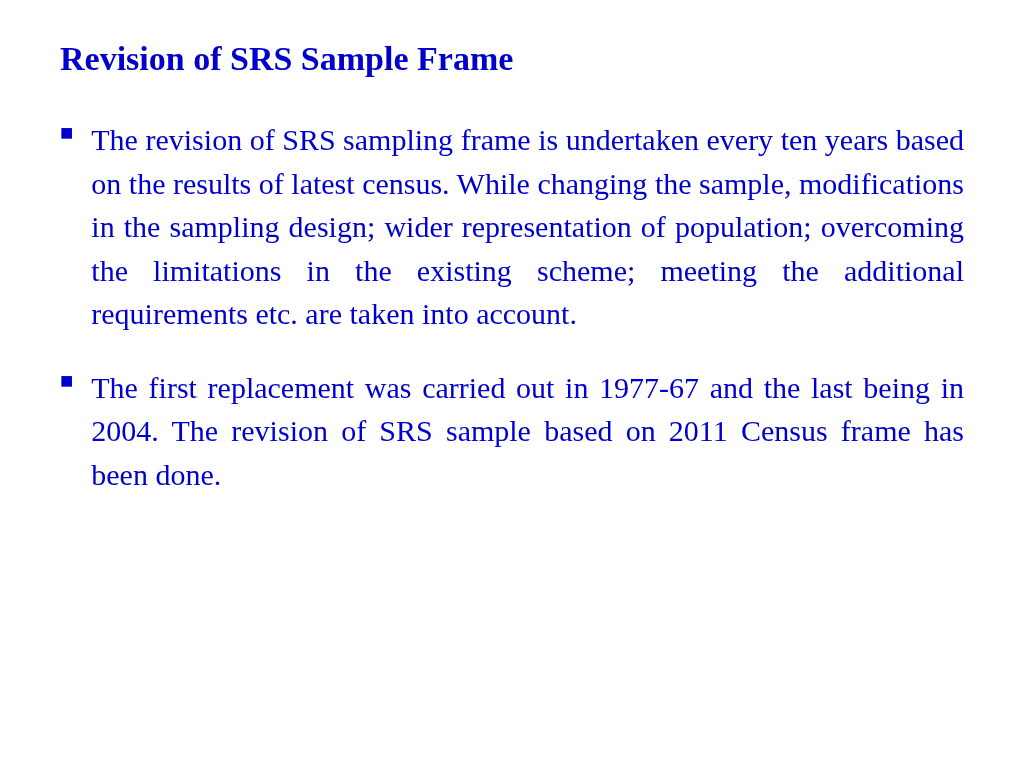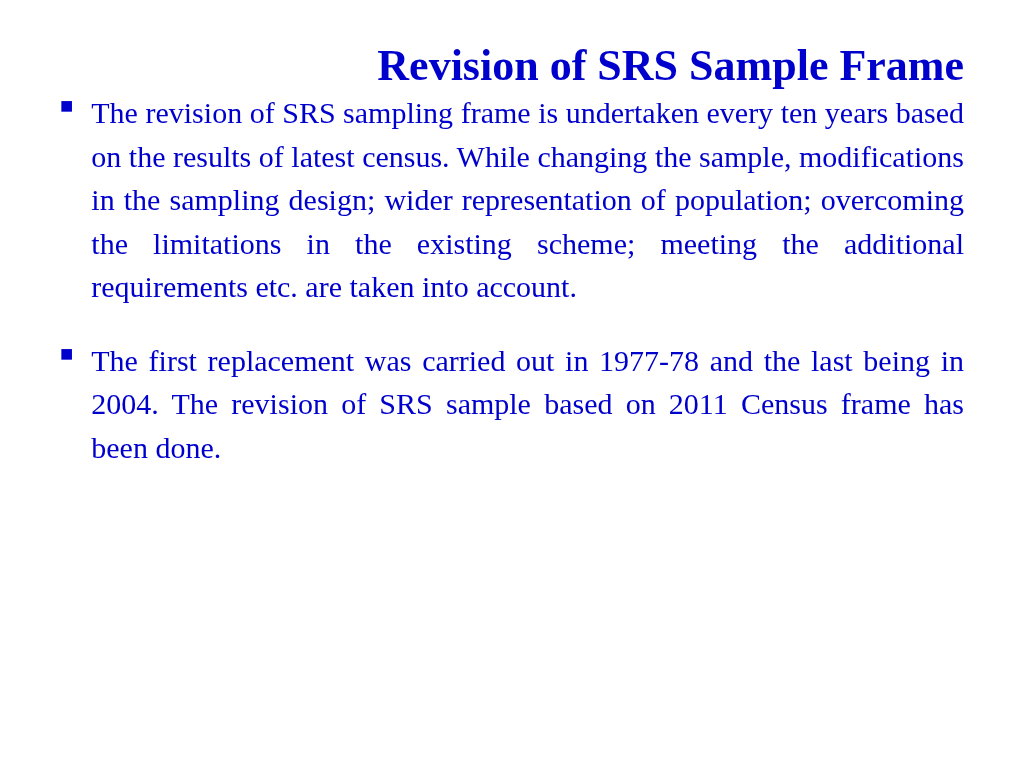--- a/index.html
+++ b/index.html
@@ -19,24 +19,25 @@
     .slide {
       width: 1024px;
       height: 768px;
       background: #ffffff;
       padding: 40px 60px 40px 60px;
       display: flex;
       flex-direction: column;
     }
 
     .title {
-      text-align: right;
+      text-align: left;
       color: #0000cc;
-      font-size: 44px;
+      font-size: 34px;
       font-weight: bold;
+      margin-bottom: 40px;
       font-family: 'Times New Roman', Times, serif;
     }
 
     .content {
       display: flex;
       flex-direction: column;
       gap: 30px;
       flex: 1;
     }
 
@@ -70,17 +71,17 @@
 
   <div class="content">
 
     <div class="bullet-item">
       <span class="bullet-marker">■</span>
       <p class="bullet-text">The revision of SRS sampling frame is undertaken every ten years based on the results of latest census. While changing the sample, modifications in the sampling design; wider representation of population; overcoming the limitations in the existing scheme; meeting the additional requirements etc. are taken into account.</p>
     </div>
 
     <div class="bullet-item">
       <span class="bullet-marker">■</span>
-      <p class="bullet-text">The first replacement was carried out in 1977-78 and the last being in 2004. The revision of SRS sample based on 2011 Census frame has been done.</p>
+      <p class="bullet-text">The first replacement was carried out in 1977-67 and the last being in 2004. The revision of SRS sample based on 2011 Census frame has been done.</p>
     </div>
 
   </div>
 </div>
 
 </body></html>

